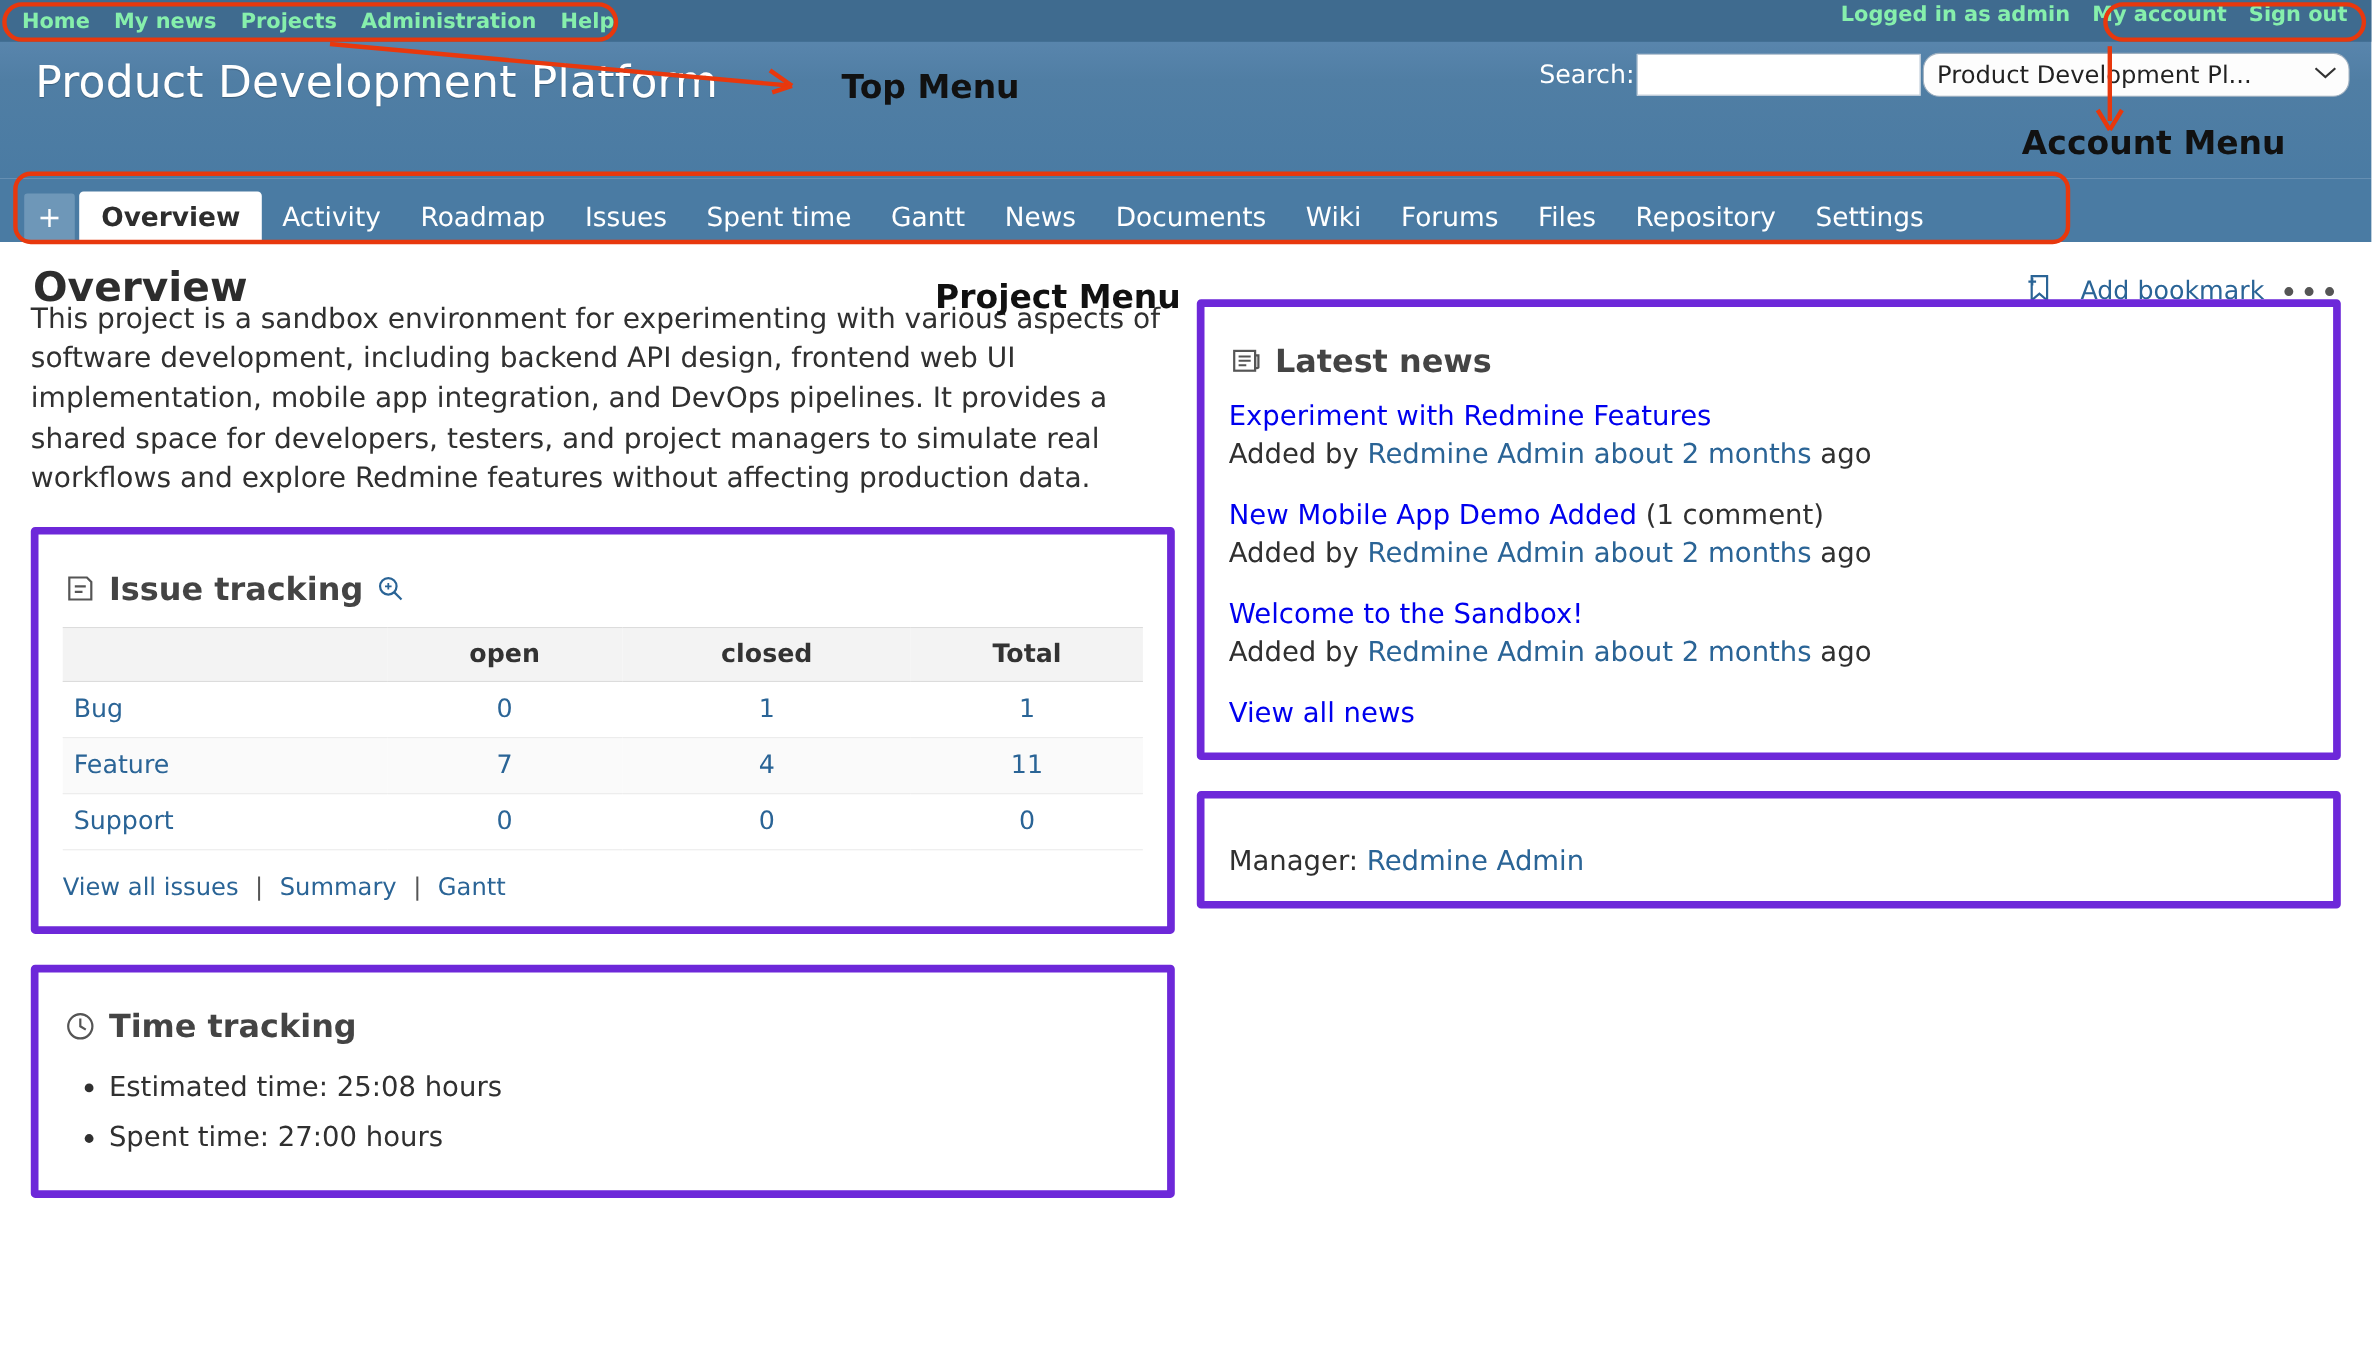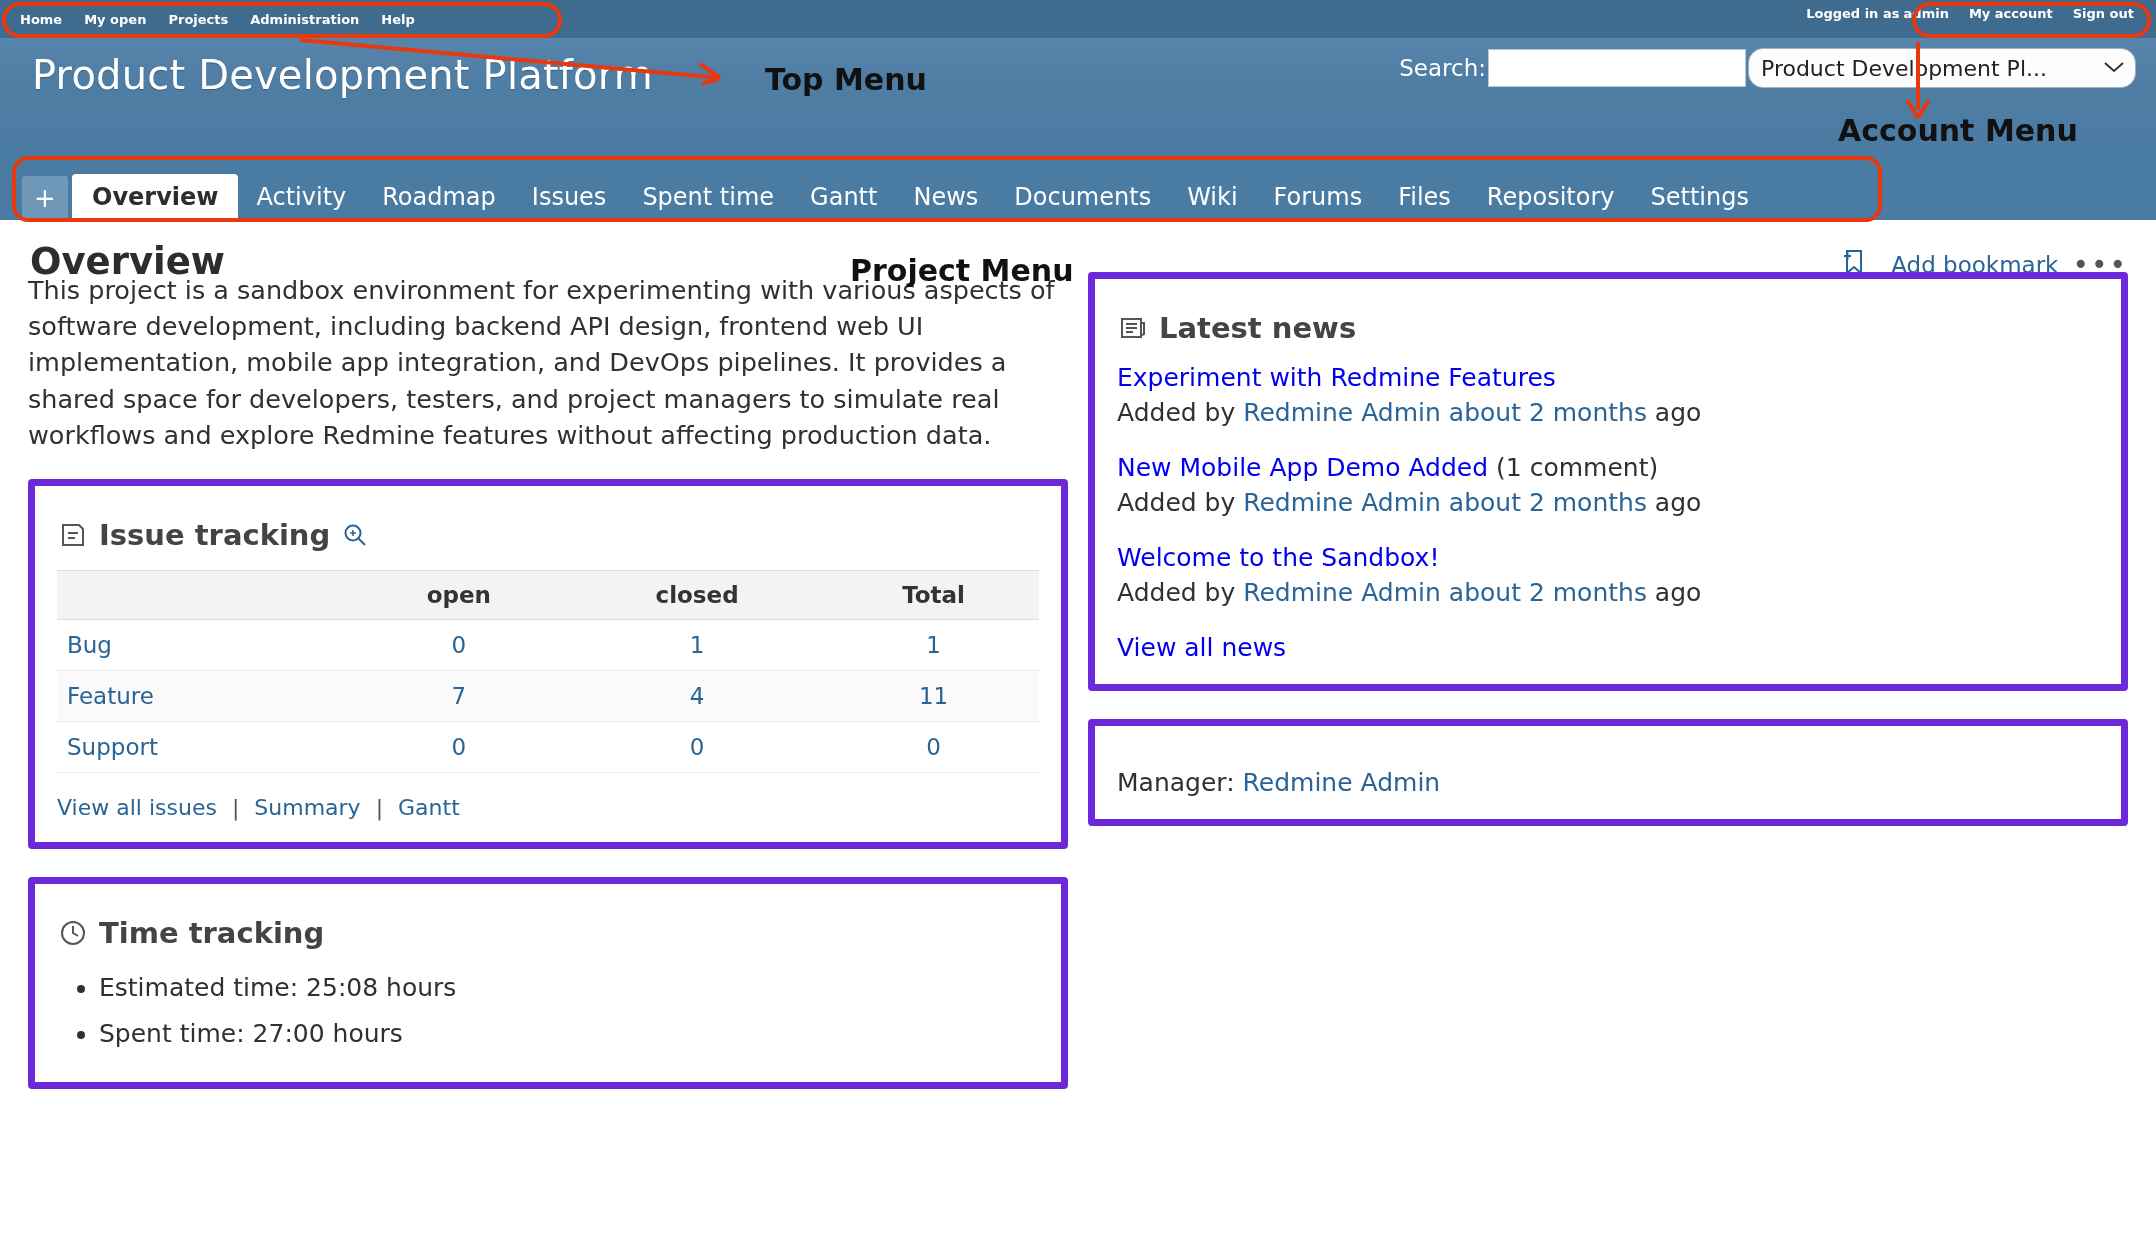--- a/index.html
+++ b/index.html
@@ -30,22 +30,22 @@
   }
   .topbar-left {
     position: absolute; left: 20px; top: 0; height: 38px;
     display: flex; align-items: center; gap: 22px;
   }
   .topbar-right {
     position: absolute; right: 22px; top: 0; height: 26px;
     display: flex; align-items: center; gap: 20px;
   }
   .topbar a, .topbar span {
-    color: #ffffff;
-    font-size: 13px;
+    color: #86efac;
+    font-size: 19px;
     font-weight: bold;
     text-decoration: none;
     white-space: nowrap;
   }
   .topbar .loggedin { font-weight: normal; }
   .topbar .loggedin b { font-weight: bold; }
 
   .app-title {
     position: absolute; left: 32px; top: 52px;
     font-size: 40px; color: #ffffff; font-weight: normal;
@@ -216,21 +216,21 @@
 </head>
 <body>
 
 <div id="page">
 
   <div class="header">
 
     <div class="topbar">
       <div class="topbar-left">
         <a href="#">Home</a>
-        <a href="#">My open</a>
+        <a href="#">My news</a>
         <a href="#">Projects</a>
         <a href="#">Administration</a>
         <a href="#">Help</a>
       </div>
       <div class="topbar-right">
         <span class="loggedin"><span>Logged in as</span> <b>admin</b></span>
         <a href="#">My account</a>
         <a href="#">Sign out</a>
       </div>
     </div>

